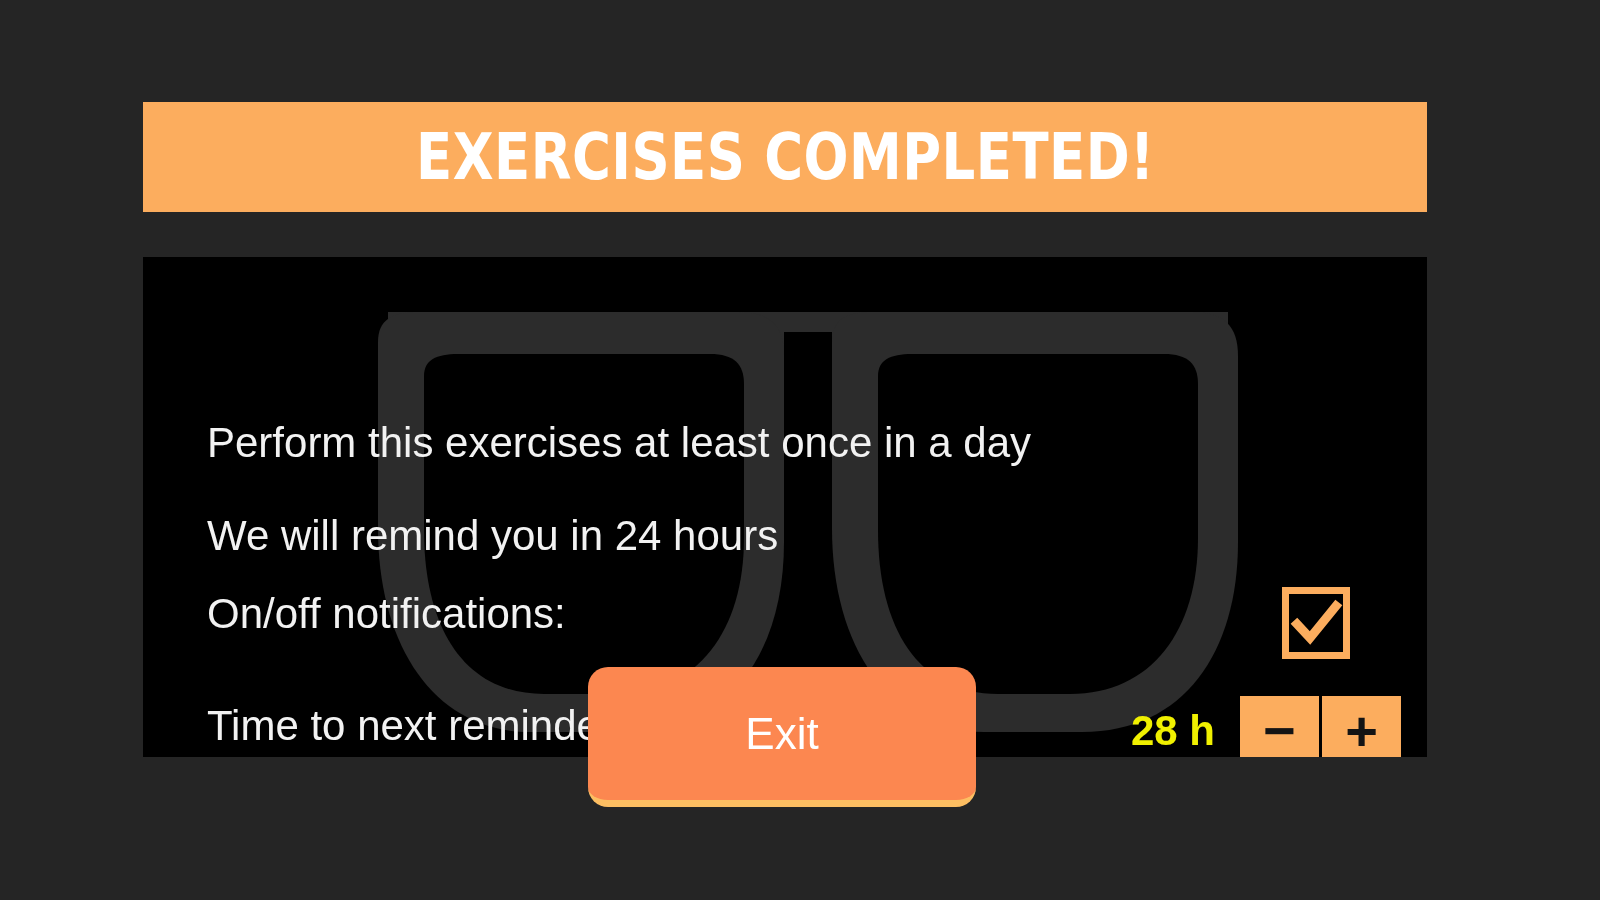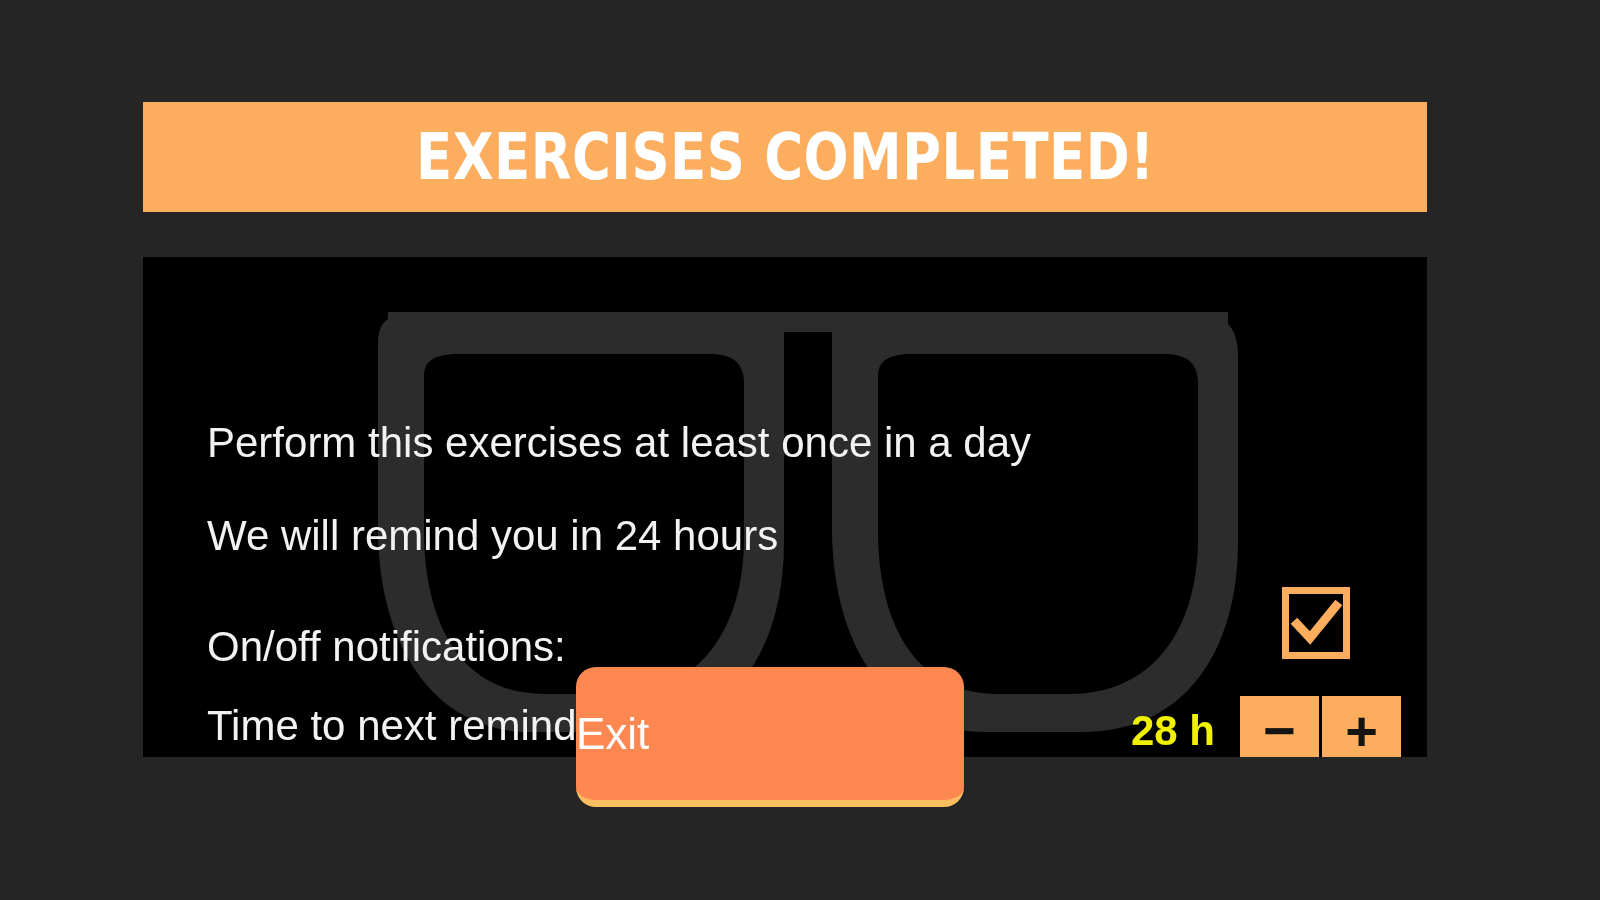--- a/index.html
+++ b/index.html
@@ -91,21 +91,21 @@
   }
   .body-label {
     color: #f2f2f2;
     font-size: 42px;
     font-weight: normal;
     white-space: nowrap;
     line-height: 1;
   }
   #row-perform  { top: 165px; }
   #row-remind   { top: 258px; }
-  #row-notify   { top: 369px; }
+  #row-notify   { top: 336px; }
   #row-reminder { top: 448px; }
 
   
   #time-value {
     position: absolute;
     right: 212px;
     top: 448px;
     height: 52px;
     display: flex;
     align-items: center;
@@ -153,31 +153,31 @@
     color: #141414;
     font-size: 56px;
     font-weight: bold;
     line-height: 1;
     user-select: none;
   }
 
   
   #exit-button {
     position: absolute;
-    left: 576px;
+    left: 588px;
     top: 667px;
     width: 388px;
     height: 140px;
     background: #fc8750;
     border-radius: 20px;
     border-bottom: 7px solid #fdbe62;
     box-sizing: border-box;
     display: flex;
     align-items: center;
-    justify-content: flex-start;
+    justify-content: center;
     cursor: pointer;
   }
   #exit-button-label {
     color: #ffffff;
     font-size: 44px;
     line-height: 1;
   }
 </style>
 </head>
 <body>

